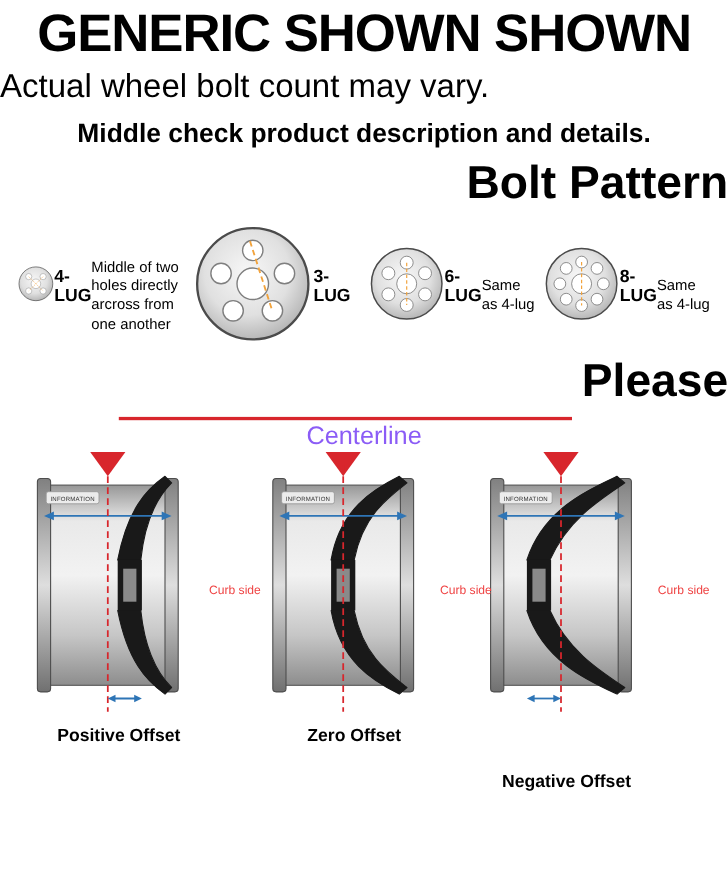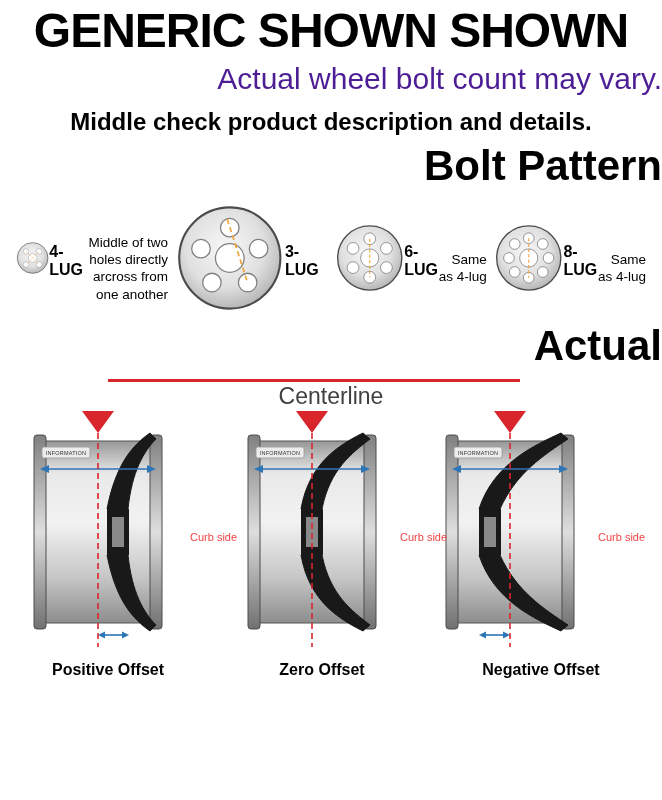--- a/index.html
+++ b/index.html
@@ -1,37 +1,37 @@
 <!DOCTYPE html>
 <html><head>
 <meta charset="utf-8">
 <style>
   html,body{margin:0;padding:0;}
   body{
     width:662px;height:800px;overflow:hidden;background:#fff;color:#000;
     font-family:"Liberation Sans",sans-serif;position:relative;
   }
   .title{font-size:48px;font-weight:800;text-align:center;letter-spacing:-1px;margin-top:6px;line-height:1.05;}
-  .subtitle{font-size:30px;font-weight:400;text-align:right;margin-top:6px;color:#4c1d95;}
+  .subtitle{font-size:30px;font-weight:400;text-align:left;margin-top:6px;color:#000000;}
   .note{font-size:24px;font-weight:700;text-align:center;margin-top:12px;}
   .section-heading{font-size:42px;font-weight:800;text-align:right;margin-top:8px;line-height:1.05;}
   .lug-row{display:flex;justify-content:space-between;padding:8px 16px 0 16px;}
   .lug-col{width:152px;display:flex;flex-direction:row;align-items:center;}
   .lug-label{font-size:16px;font-weight:700;margin-top:6px;}
-  .lug-desc{font-size:13.5px;line-height:1.28;text-align:right;margin-top:20px;max-width:116px;}
+  .lug-desc{font-size:13.5px;line-height:1.28;text-align:left;margin-top:20px;max-width:116px;}
   .offset-heading{margin-top:4px;}
   .offset-diagram{position:relative;height:320px;margin-top:2px;}
   .centerline-bar{position:absolute;left:108px;top:8px;width:412px;height:3px;background:#d8262c;}
-  .centerline-label{position:absolute;left:0;top:12px;width:100%;text-align:center;font-size:23px;color:#404040;}
+  .centerline-label{position:absolute;left:0;top:12px;width:100%;text-align:center;font-size:23px;color:#8b5cf6;}
   .wheel-group{position:absolute;top:40px;width:160px;height:240px;}
   .wheel-pos{left:28px;} .wheel-zero{left:242px;} .wheel-neg{left:440px;}
   .curb-side{position:absolute;top:160px;font-size:11px;color:#ef4444;}
   .curb-1{left:190px;} .curb-2{left:400px;} .curb-3{left:598px;}
   .offset-label{position:absolute;top:290px;width:160px;text-align:center;font-size:16px;font-weight:700;}
-  .lab-1{left:28px;} .lab-2{left:242px;} .lab-3{left:461px;}
+  .lab-1{left:28px;} .lab-2{left:242px;} .lab-3{left:435px;margin-top:41px;}
   
   .guide{stroke:#f2a33c;stroke-width:2;stroke-dasharray:6 4;fill:none;}
   .cl{stroke:#d8262c;stroke-width:1.6;stroke-dasharray:6 4;}
   .blue{stroke:#2e75b6;stroke-width:1.6;}
   .bluefill{fill:#2e75b6;}
   .spoke{fill:#191919;stroke:#191919;stroke-linejoin:round;}
   .infobox{fill:#ececec;stroke:#9a9a9a;stroke-width:0.8;}
   .infotext{font-size:5.5px;fill:#333;letter-spacing:0.2px;}
   .defs-holder{position:absolute;width:0;height:0;}
 </style>
@@ -128,21 +128,21 @@
         <circle cx="28" cy="65" r="10" fill="#fff" stroke="#7f7f7f" stroke-width="1.5"></circle>
         <circle cx="38.8" cy="38.8" r="10" fill="#fff" stroke="#7f7f7f" stroke-width="1.5"></circle>
         <line class="guide" x1="65" y1="28" x2="65" y2="102"></line>
       </svg>
       <div class="lug-label">8-LUG</div>
       <div class="lug-desc">Same as 4-lug</div>
     </div>
 
   </div>
 
-  <div class="section-heading offset-heading">Actual</div>
+  <div class="section-heading offset-heading">Please</div>
 
   <div class="offset-diagram">
 
     <div class="centerline-bar"></div>
     <div class="centerline-label">Centerline</div>
 
     <div class="wheel-group wheel-pos">
       <svg width="160" height="240" viewBox="0 0 160 240">
         <polygon points="54,0 86,0 70,22" fill="#d8262c"></polygon>
         <rect x="10" y="30" width="120" height="182" fill="url(#gBarrel)" stroke="#555" stroke-width="1"></rect>

